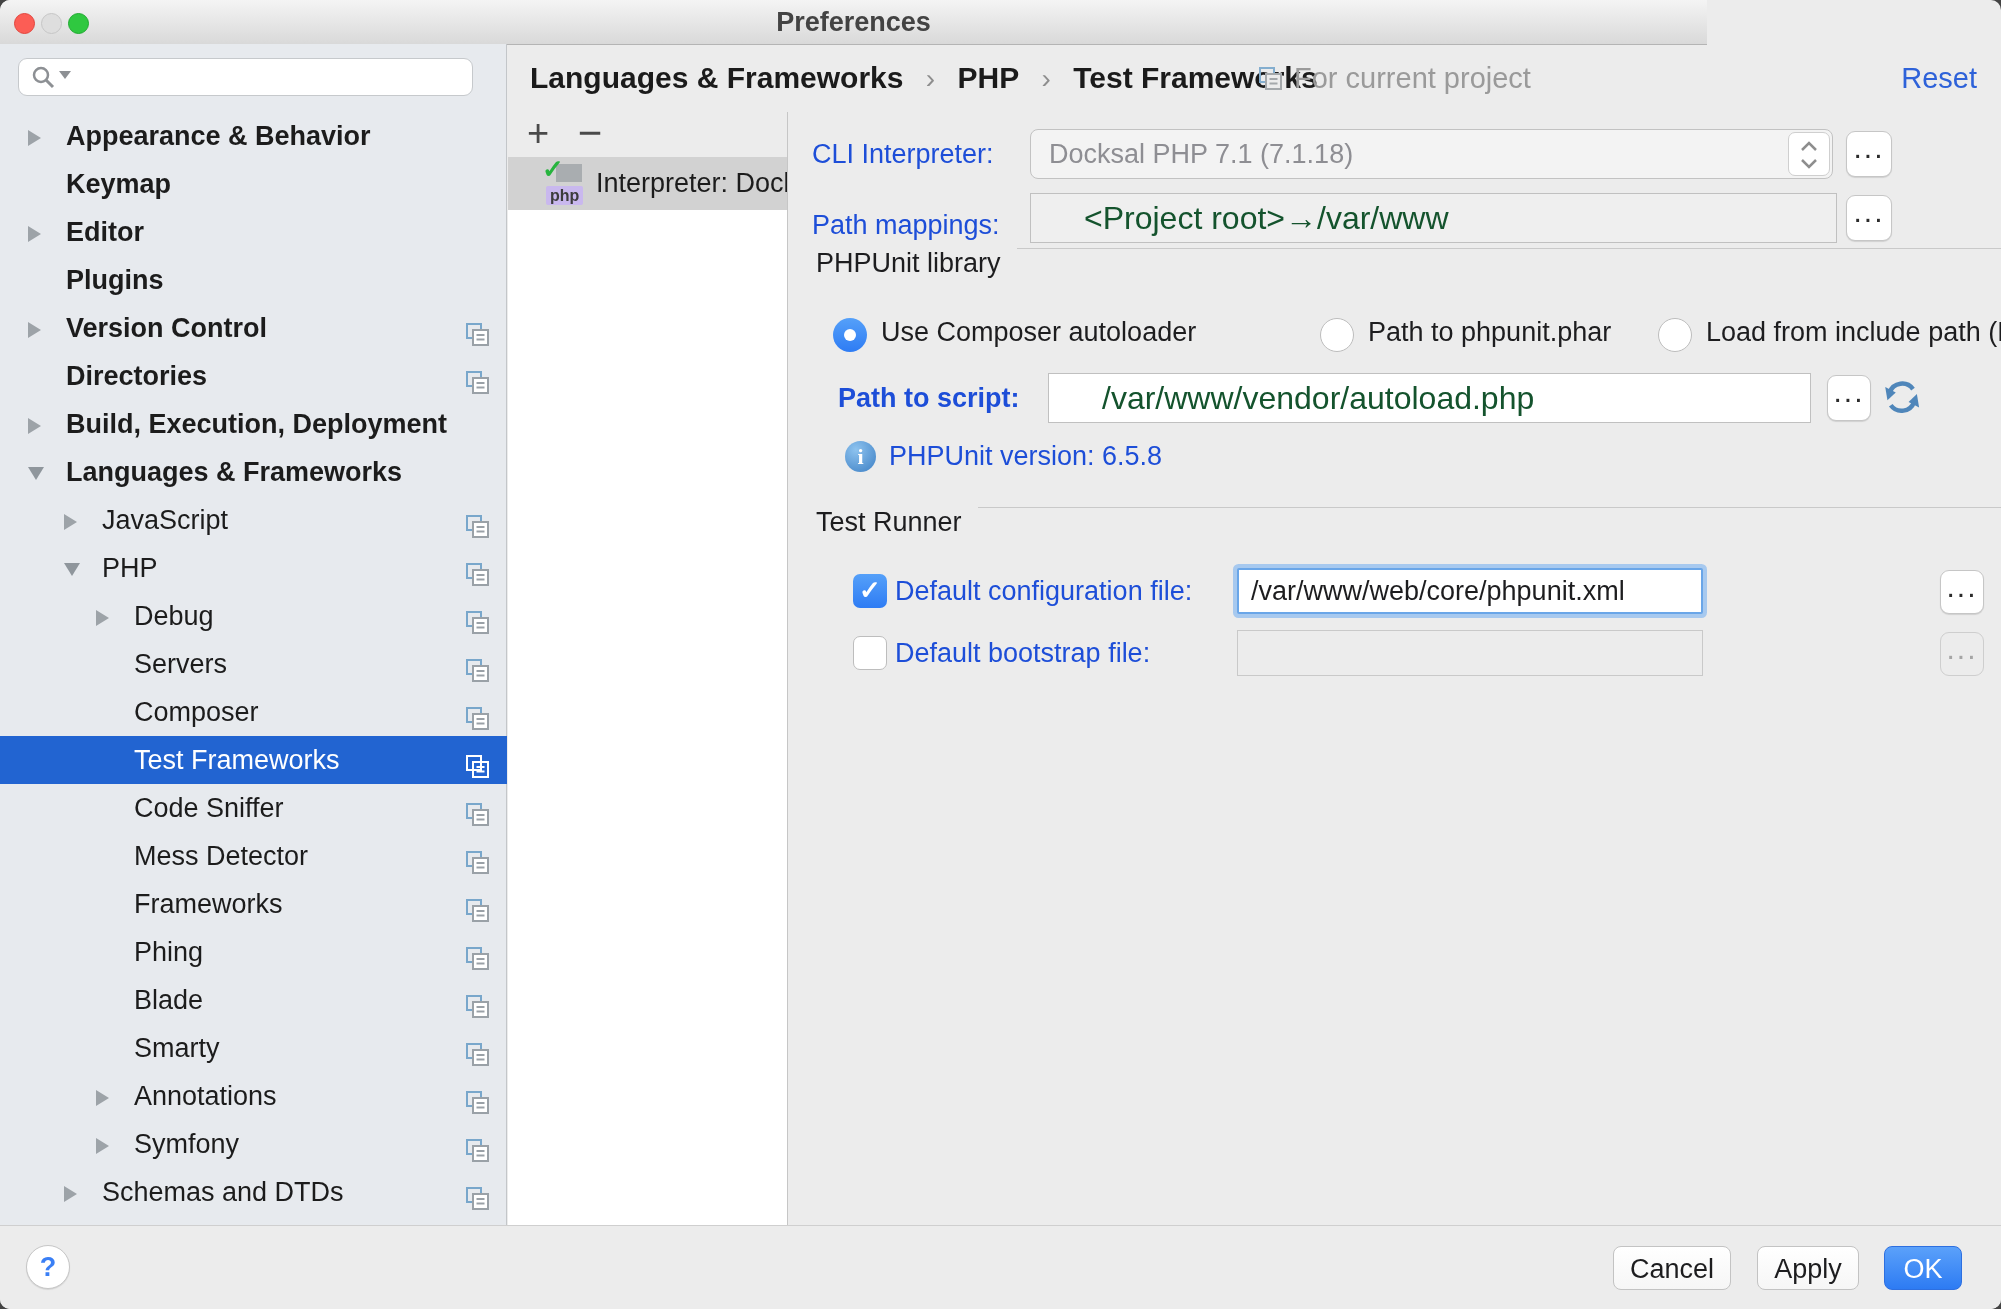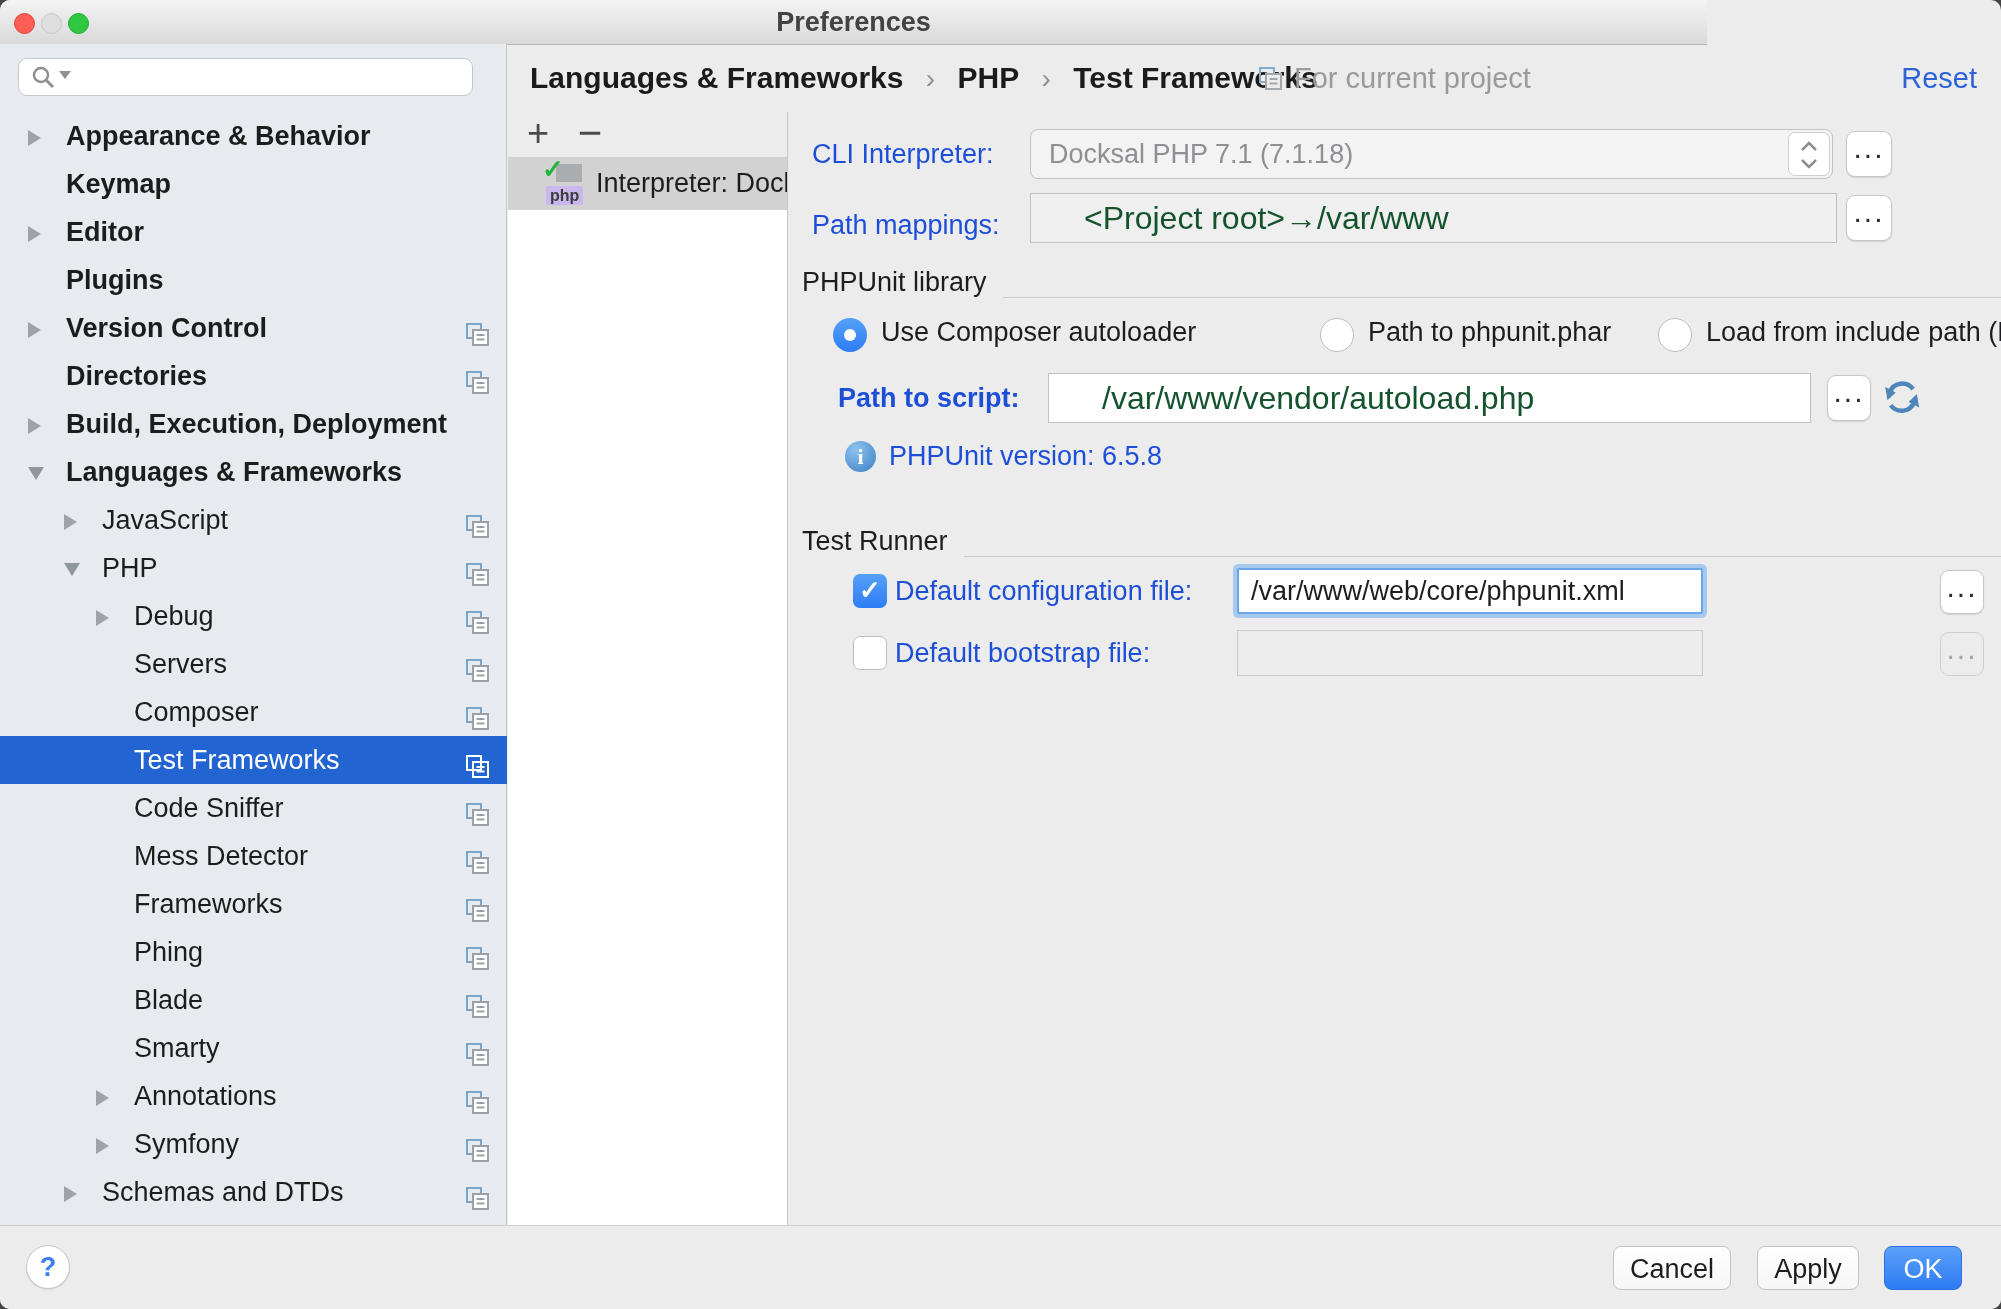--- a/index.html
+++ b/index.html
@@ -77,21 +77,21 @@
   .combo-value{position:absolute;left:18px;top:0;height:48px;line-height:48px;font-size:27px;color:#8e8e93;white-space:nowrap;}
   .combo-stepper{position:absolute;right:2px;top:2px;width:42px;height:44px;background:#fff;
     border:1px solid #cfcfcf;border-radius:7px;box-sizing:border-box;text-align:center;}
   .field{position:absolute;background:#efefef;border:1px solid #c0c0c0;box-sizing:border-box;}
   .field .fval{position:absolute;left:14px;top:0;height:48px;line-height:48px;font-size:32px;color:#14532d;white-space:nowrap;margin-left:39px;}
   .btn-more{position:absolute;background:#fff;border:1px solid #c6c6c6;border-radius:9px;
     box-sizing:border-box;text-align:center;color:#2b2b2b;cursor:pointer;
     box-shadow:0 1px 1px rgba(0,0,0,.12);}
   .btn-more span{display:block;line-height:20px;font-size:30px;letter-spacing:2px;margin-top:6px;}
   .btn-more.disabled{background:#ececec;color:#a5a5a5;box-shadow:none;border-color:#cecece;}
-  .section{position:absolute;left:13px;right:0;height:50px;display:flex;align-items:flex-end;}
+  .section{position:absolute;left:27px;right:0;height:50px;display:flex;align-items:flex-start;}
   .section-title{font-size:27px;color:#1d1d1f;white-space:nowrap;}
   .section-rule{flex:1;height:1px;background:#c9c9c9;margin-left:16px;}
   .radio-item{position:absolute;top:0;height:50px;line-height:50px;white-space:nowrap;cursor:pointer;}
   .radio{display:inline-block;width:34px;height:34px;border-radius:50%;vertical-align:middle;
     background:#fff;border:1px solid #bdbdbd;box-sizing:border-box;margin-right:14px;position:relative;top:-2px;}
   .radio.on{background:linear-gradient(#55a0f9,#2e7cf4);border:none;}
   .radio.on::after{content:"";position:absolute;left:11px;top:11px;width:12px;height:12px;border-radius:50%;background:#fff;}
   .radio-label{font-size:27px;color:#1d1d1f;}
   .info-icon{position:absolute;width:31px;height:31px;border-radius:50%;
     background:radial-gradient(circle at 35% 28%,#8ec3ef,#3c7fc4);color:#fff;

